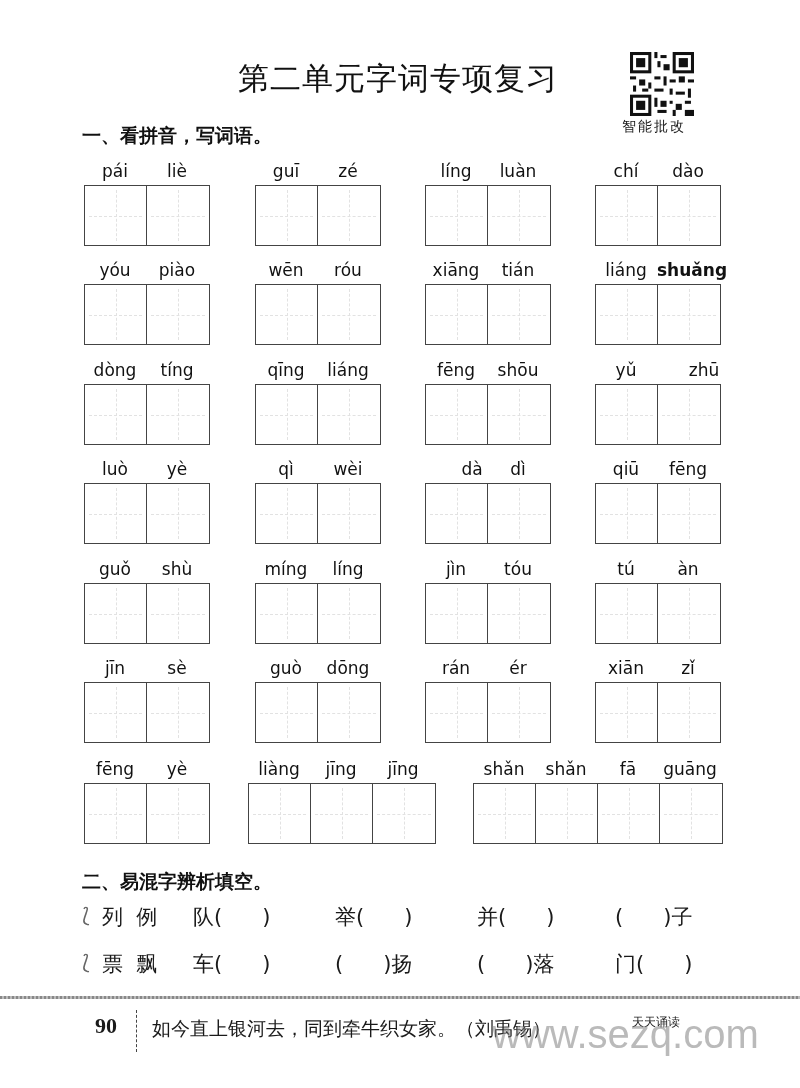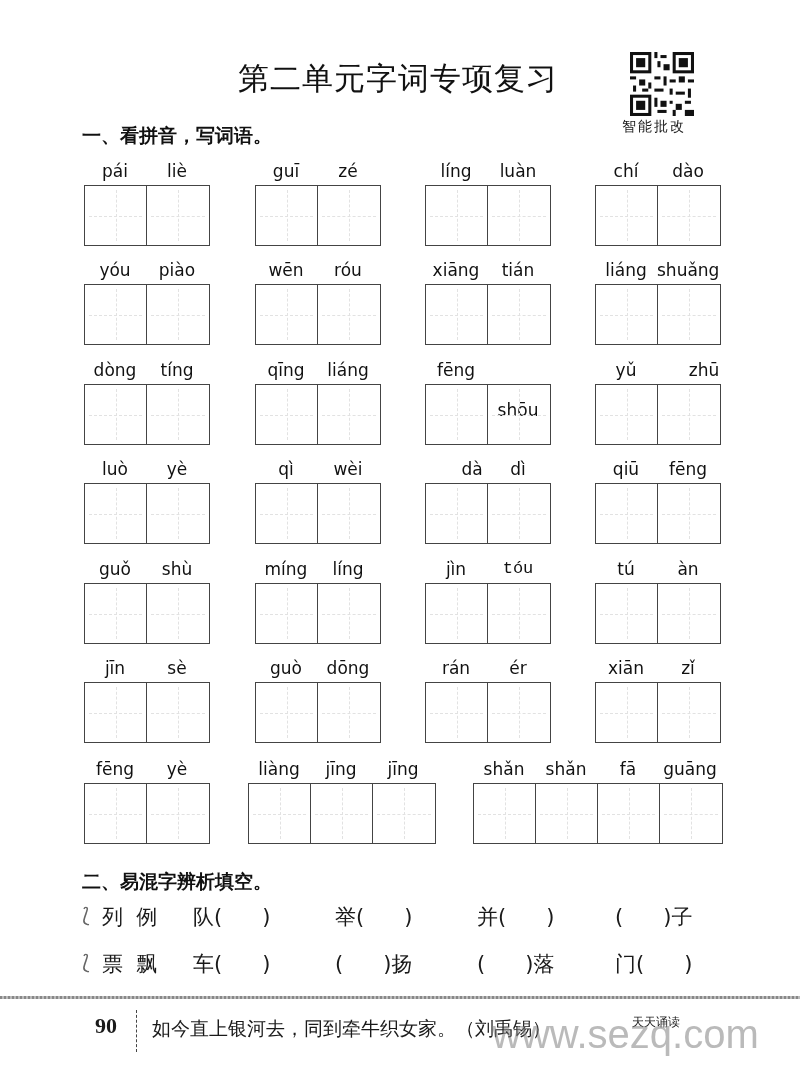--- a/index.html
+++ b/index.html
@@ -147,21 +147,21 @@
         <span class="pinyin" style="left: 62px;">tián</span>
       </div>
       <div class="boxes">
         <div class="cell"></div>
         <div class="cell"></div>
       </div>
     </div>
     <div class="word" style="left: 595px; top: 260px;">
       <div class="pinyin-row">
         <span class="pinyin" style="left: 0px;">liáng</span>
-        <span class="pinyin" style="left: 62px;">shuǎng</span>
+        <span class="pinyin" style="left: 62px; font-weight: bold;">shuǎng</span>
       </div>
       <div class="boxes">
         <div class="cell"></div>
         <div class="cell"></div>
       </div>
     </div>
     <div class="word" style="left: 84px; top: 360px;">
       <div class="pinyin-row">
         <span class="pinyin" style="left: 0px;">dòng</span>
         <span class="pinyin" style="left: 62px;">tíng</span>
@@ -177,21 +177,21 @@
         <span class="pinyin" style="left: 62px;">liáng</span>
       </div>
       <div class="boxes">
         <div class="cell"></div>
         <div class="cell"></div>
       </div>
     </div>
     <div class="word" style="left: 425px; top: 360px;">
       <div class="pinyin-row">
         <span class="pinyin" style="left: 0px;">fēng</span>
-        <span class="pinyin" style="left: 62px; margin-top: 40px;">shōu</span>
+        <span class="pinyin" style="left: 62px;">shōu</span>
       </div>
       <div class="boxes">
         <div class="cell"></div>
         <div class="cell"></div>
       </div>
     </div>
     <div class="word" style="left: 595px; top: 360px;">
       <div class="pinyin-row">
         <span class="pinyin" style="left: 0px;">yǔ</span>
         <span class="pinyin" style="left: 78px;">zhū</span>
@@ -257,21 +257,21 @@
         <span class="pinyin" style="left: 62px;">líng</span>
       </div>
       <div class="boxes">
         <div class="cell"></div>
         <div class="cell"></div>
       </div>
     </div>
     <div class="word" style="left: 425px; top: 559px;">
       <div class="pinyin-row">
         <span class="pinyin" style="left: 0px;">jìn</span>
-        <span class="pinyin" style="left: 62px; font-family: Liberation Mono, monospace;">tóu</span>
+        <span class="pinyin" style="left: 62px;">tóu</span>
       </div>
       <div class="boxes">
         <div class="cell"></div>
         <div class="cell"></div>
       </div>
     </div>
     <div class="word" style="left: 595px; top: 559px;">
       <div class="pinyin-row">
         <span class="pinyin" style="left: 0px;">tú</span>
         <span class="pinyin" style="left: 62px;">àn</span>

